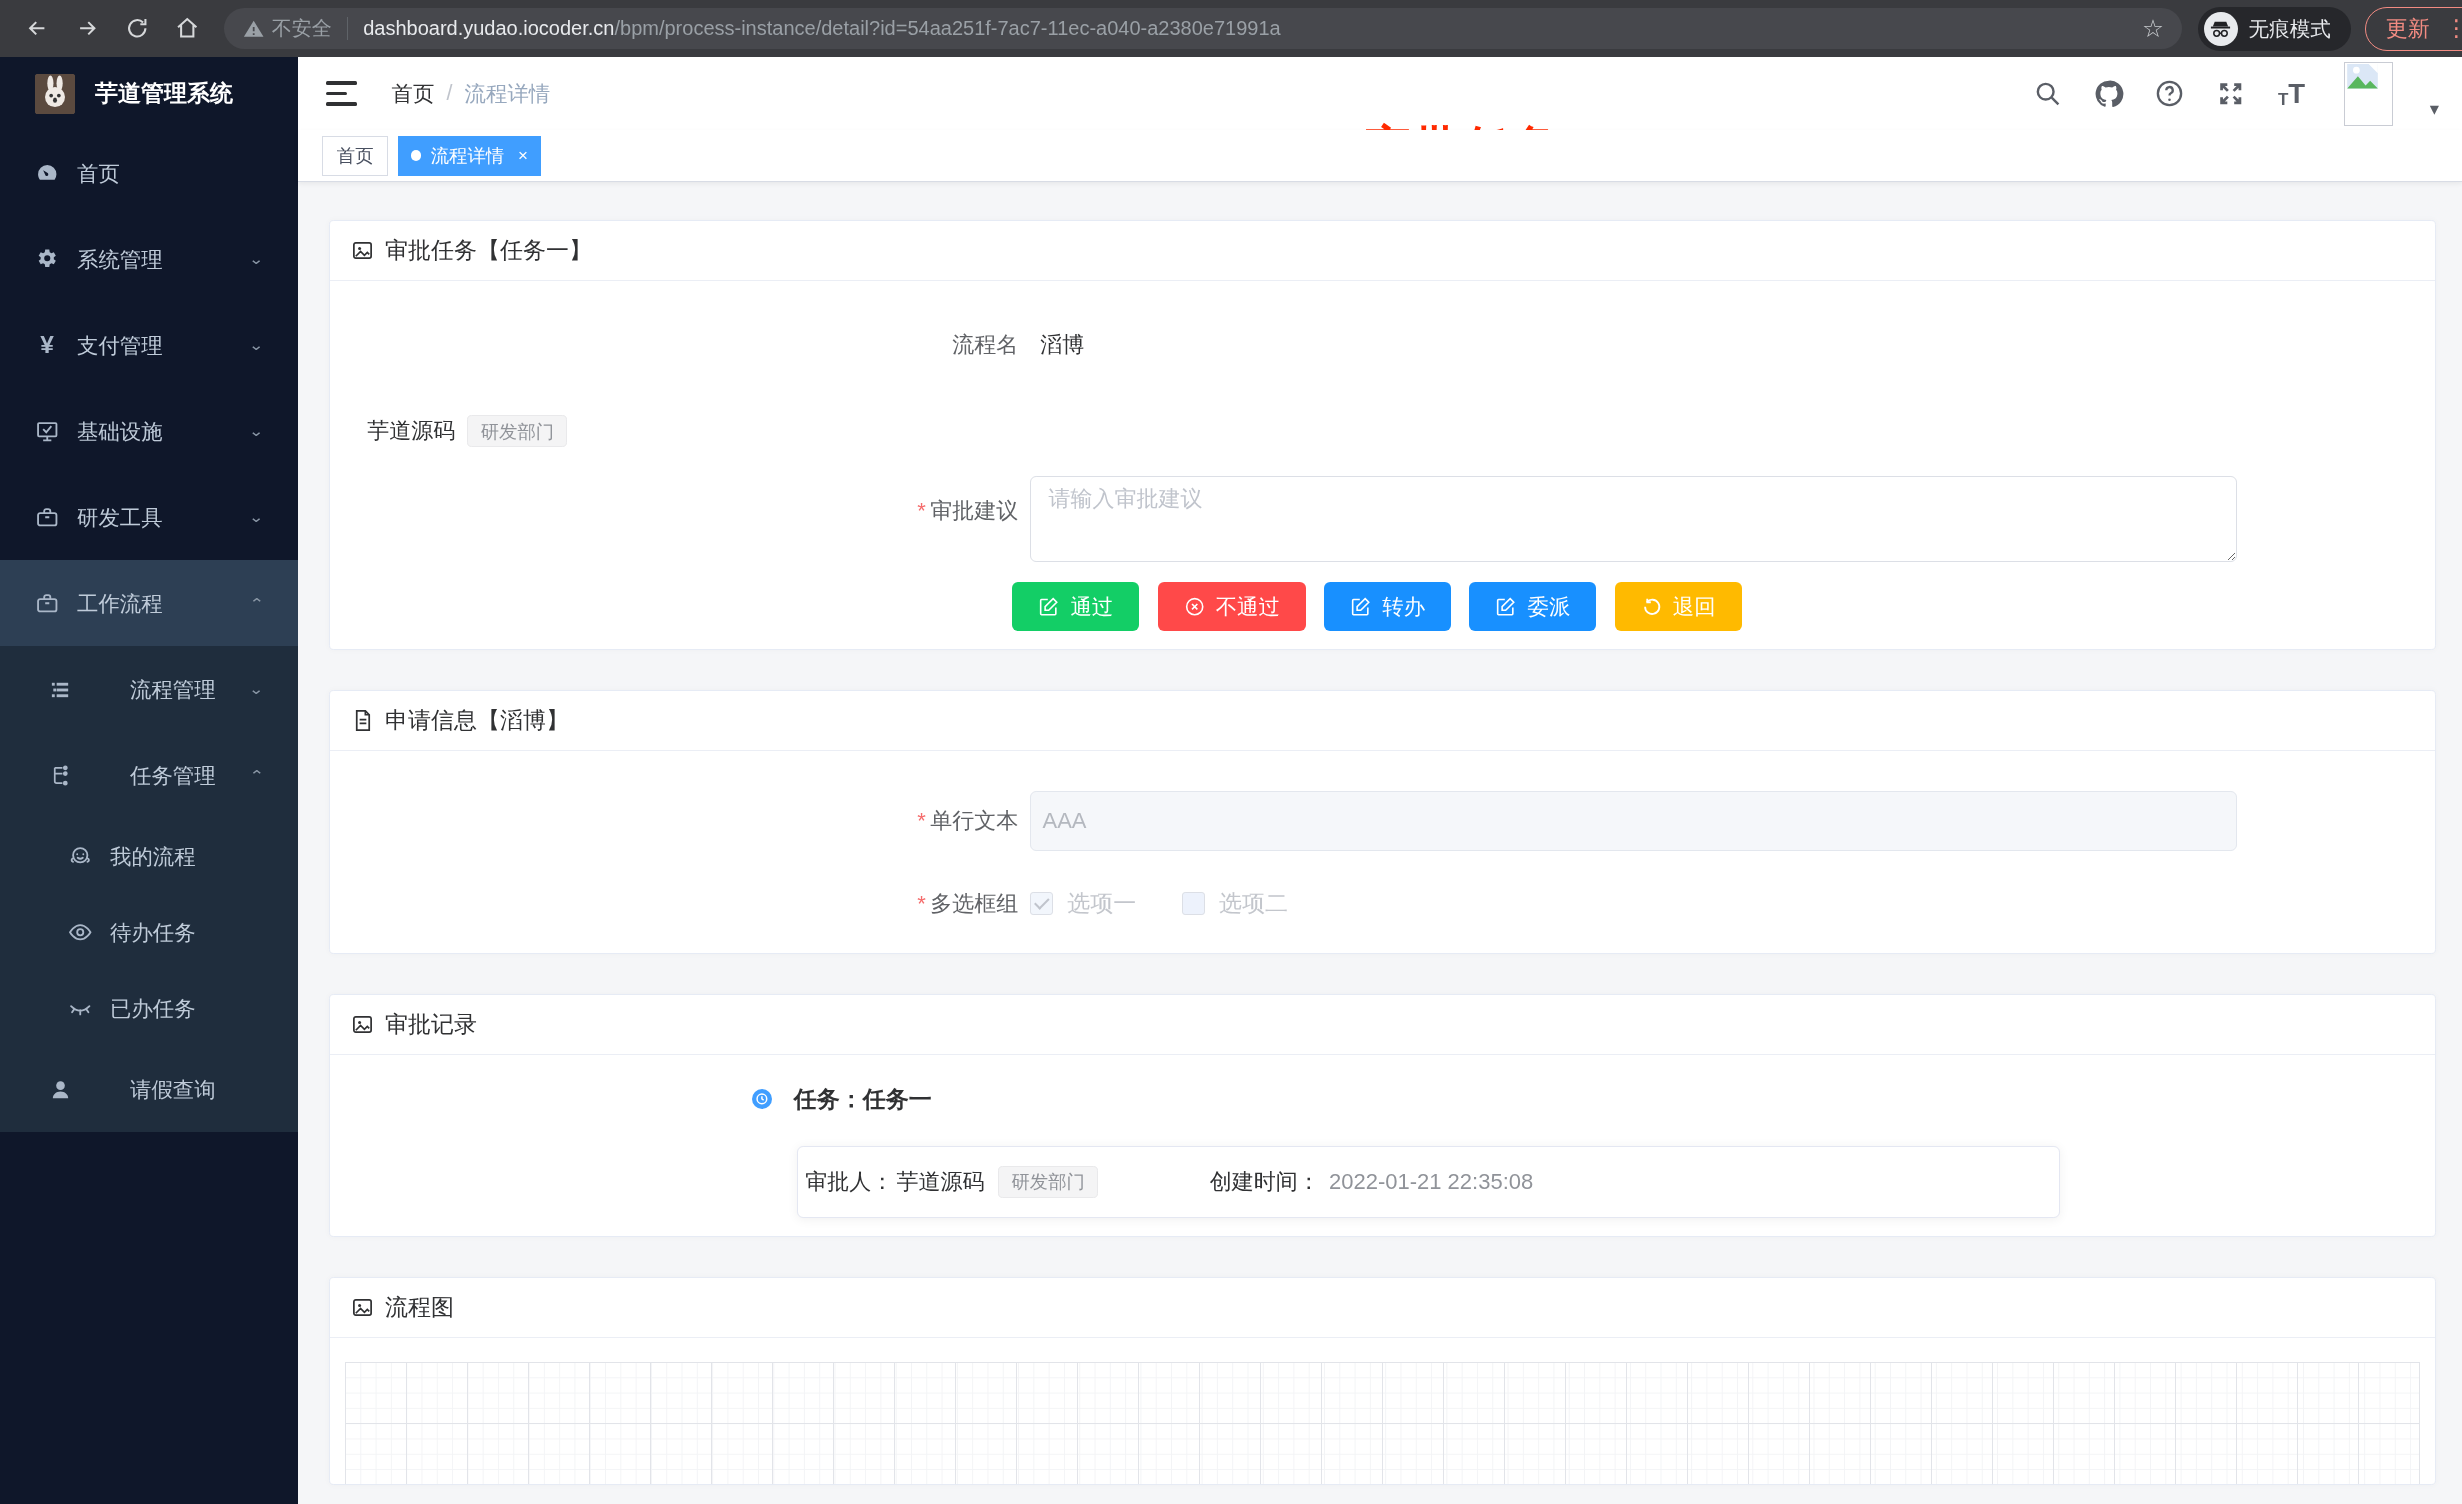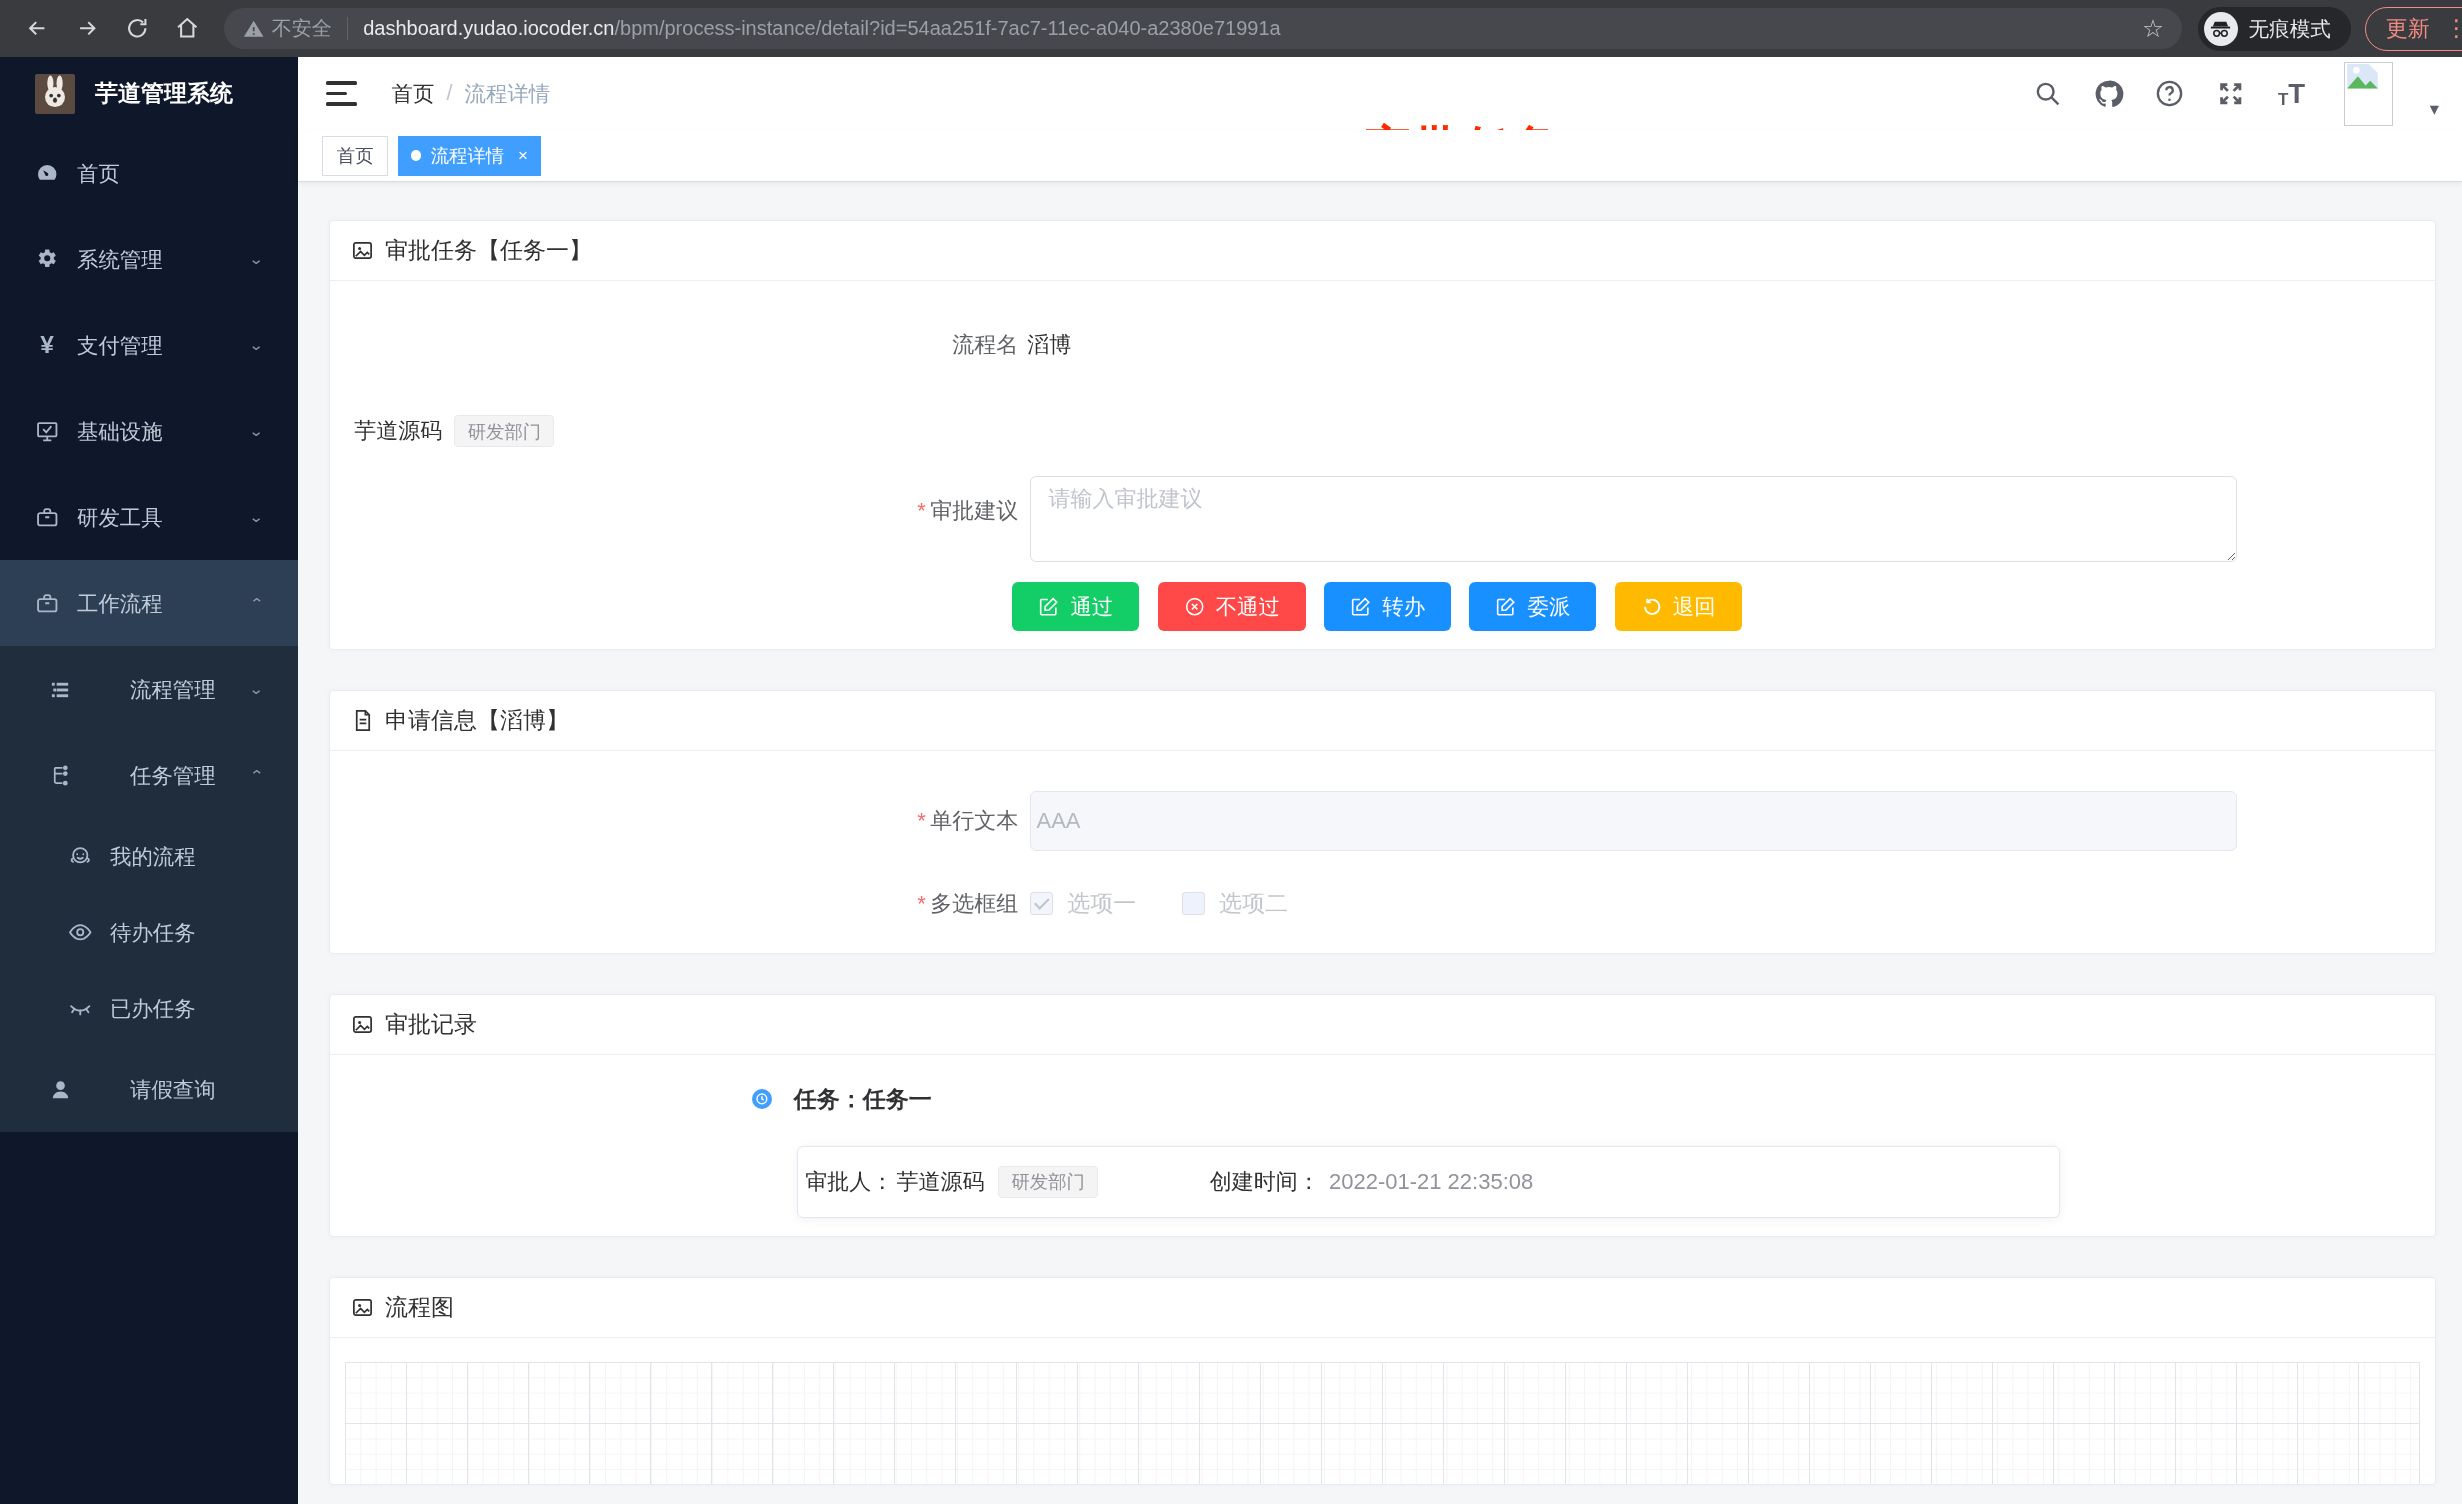--- a/index.html
+++ b/index.html
@@ -86,38 +86,38 @@
     box-shadow:0 0 7.6px rgba(0,0,0,.03); }
   .card + .card { margin-top:40px; }
   .card-hd { height:60px; display:flex; align-items:center; padding:0 21.4px; gap:9.2px;
     border-bottom:0.8px solid #ebeef5; font-size:23px; color:#303133; }
   .card-hd .cic { width:24.5px; height:24.5px; color:#303133; display:flex; align-items:center; }
   .card-bd { padding:21.4px 15.3px 18.4px 15.3px; }
 
   .frow { display:flex; align-items:center; min-height:86px; }
   .flabel { width:673px; text-align:right; font-size:22px; color:#606266; flex:0 0 auto; }
   .flabel .req { color:#f56c6c; margin-right:4.6px; }
-  .fval { margin-left:9px; font-size:22px; color:#303133; display:flex; align-items:center; gap:12.2px;}
+  .fval { margin-left:22px; font-size:22px; color:#303133; display:flex; align-items:center; gap:12.2px;}
   .dept-tag { height:32px; display:inline-flex; align-items:center; padding:0 12.2px;
     background:#f4f4f5; border:0.8px solid #e9e9eb; border-radius:4.6px; color:#909399; font-size:18.4px; }
 
   .suggest-row { align-items:flex-start; min-height:0; margin-top:1.5px; }
   .suggest-row .flabel { padding-top:20px; }
   textarea.suggest { margin-left:12.2px; width:1207px; height:86px; resize:vertical;
     border:0.8px solid #dcdfe6; border-radius:6.1px; padding:7px 17px; font-size:22px;
     color:#606266; font-family:inherit; outline:none; }
   textarea.suggest::placeholder { color:#c0c4cc; }
 
   .btn-row { margin-left:667px; margin-top:20px; display:flex; gap:18.4px; }
   .act-btn { height:49px; border:none; border-radius:6.1px; color:#fff; font-size:21.4px;
     display:inline-flex; align-items:center; gap:10.7px; padding:0 26px; cursor:pointer;
     font-family:inherit; }
 
   input.single-line { margin-left:12.2px; width:1207px; height:60px; background:#f5f7fa;
-    border:0.8px solid #e3e7ee; border-radius:6.1px; padding:0 5px; font-size:22px; color:#b4b8bf;
+    border:0.8px solid #e3e7ee; border-radius:6.1px; padding:0 11px; font-size:22px; color:#b4b8bf;
     font-family:inherit; }
   .chk-row { margin-top:15.3px; min-height:61px; }
   .chk-group { margin-left:12.2px; display:flex; align-items:center; gap:46px; }
   .chk { display:flex; align-items:center; gap:13.8px; }
   .chk .box { width:23px; height:23px; border:0.8px solid #dcdfe6; border-radius:3.1px;
     background:#edf2fc; position:relative; }
   .chk .box.checked { background:#f2f6fc; }
   .chk .box.checked::after { content:""; position:absolute; left:6.9px; top:2.3px; width:6.1px;
     height:11.5px; border:solid #c0c4cc; border-width:0 2.3px 2.3px 0; transform:rotate(45deg); }
   .chk .clabel { font-size:23px; color:#c3c6cc; }

